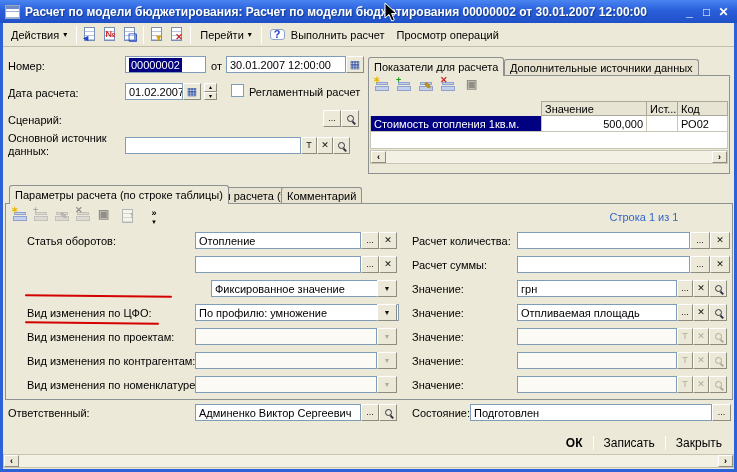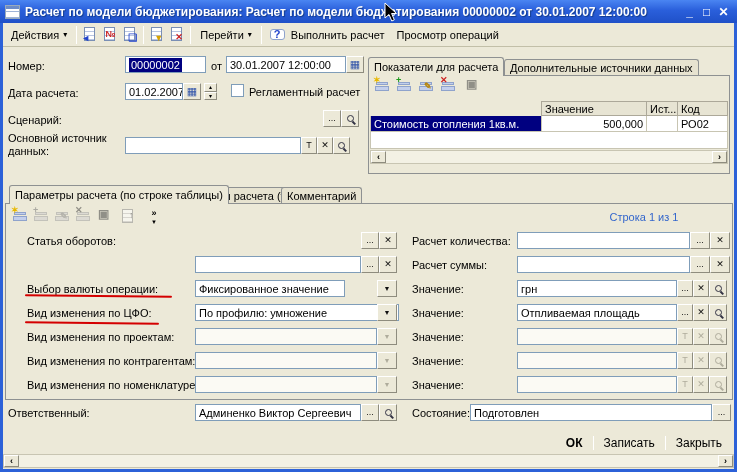--- a/index.html
+++ b/index.html
@@ -246,39 +246,41 @@
       <span class="doc"></span>
       <span class="badge" style="left:10px;top:3px;color:#445;">↑</span>
     </div>
     <div class="chev" style="left:143px;top:186px;z-index:4;">
       <span>»</span><br>
       <span style="font-size:6px;">▼</span>
     </div>
     <div class="rowcounter" style="left:560px;top:188px;width:162px;z-index:4;">Строка 1 из 1</div>
 
     <div class="lbl" style="left:24px;top:212px;z-index:4;">Статья оборотов:</div>
+    <div class="inp" style="left:192px;top:209px;width:166px;z-index:4;">
+        <span>Отопление</span>
+      </div>
     <div class="btn" style="left:358px;top:209px;width:18px;z-index:4;">
         <span class="g">...</span>
       </div>
     <div class="btn" style="left:376px;top:209px;width:18px;z-index:4;">
         <span class="g">✕</span>
       </div>
 
     <div class="inp" style="left:192px;top:233px;width:166px;z-index:4;">
         <span></span>
       </div>
     <div class="btn" style="left:358px;top:233px;width:18px;z-index:4;">
         <span class="g">...</span>
       </div>
     <div class="btn" style="left:376px;top:233px;width:18px;z-index:4;">
         <span class="g">✕</span>
       </div>
 
-    <div class="lbl" style="left:24px;top:260px;z-index:4;">Выбор валюты операции:</div>
-    <div class="inp" style="left:192px;top:257px;width:150px;z-index:4;">
+    <div class="inp" style="left:208px;top:257px;width:184px;z-index:4;">
         <span>Фиксированное значение</span>
       </div>
     <div class="btn" style="left:374px;top:257px;width:20px;z-index:4;">
         <span class="g" style="font-size:7px;">▼</span>
       </div>
     <div class="redline" style="left:22px;top:272px;width:147px;transform:rotate(0.5deg);"></div>
 
     <div class="lbl" style="left:24px;top:284px;z-index:4;">Вид изменения по ЦФО:</div>
     <div class="inp" style="left:192px;top:281px;width:204px;z-index:4;">
         <span>По профилю: умножение</span>

